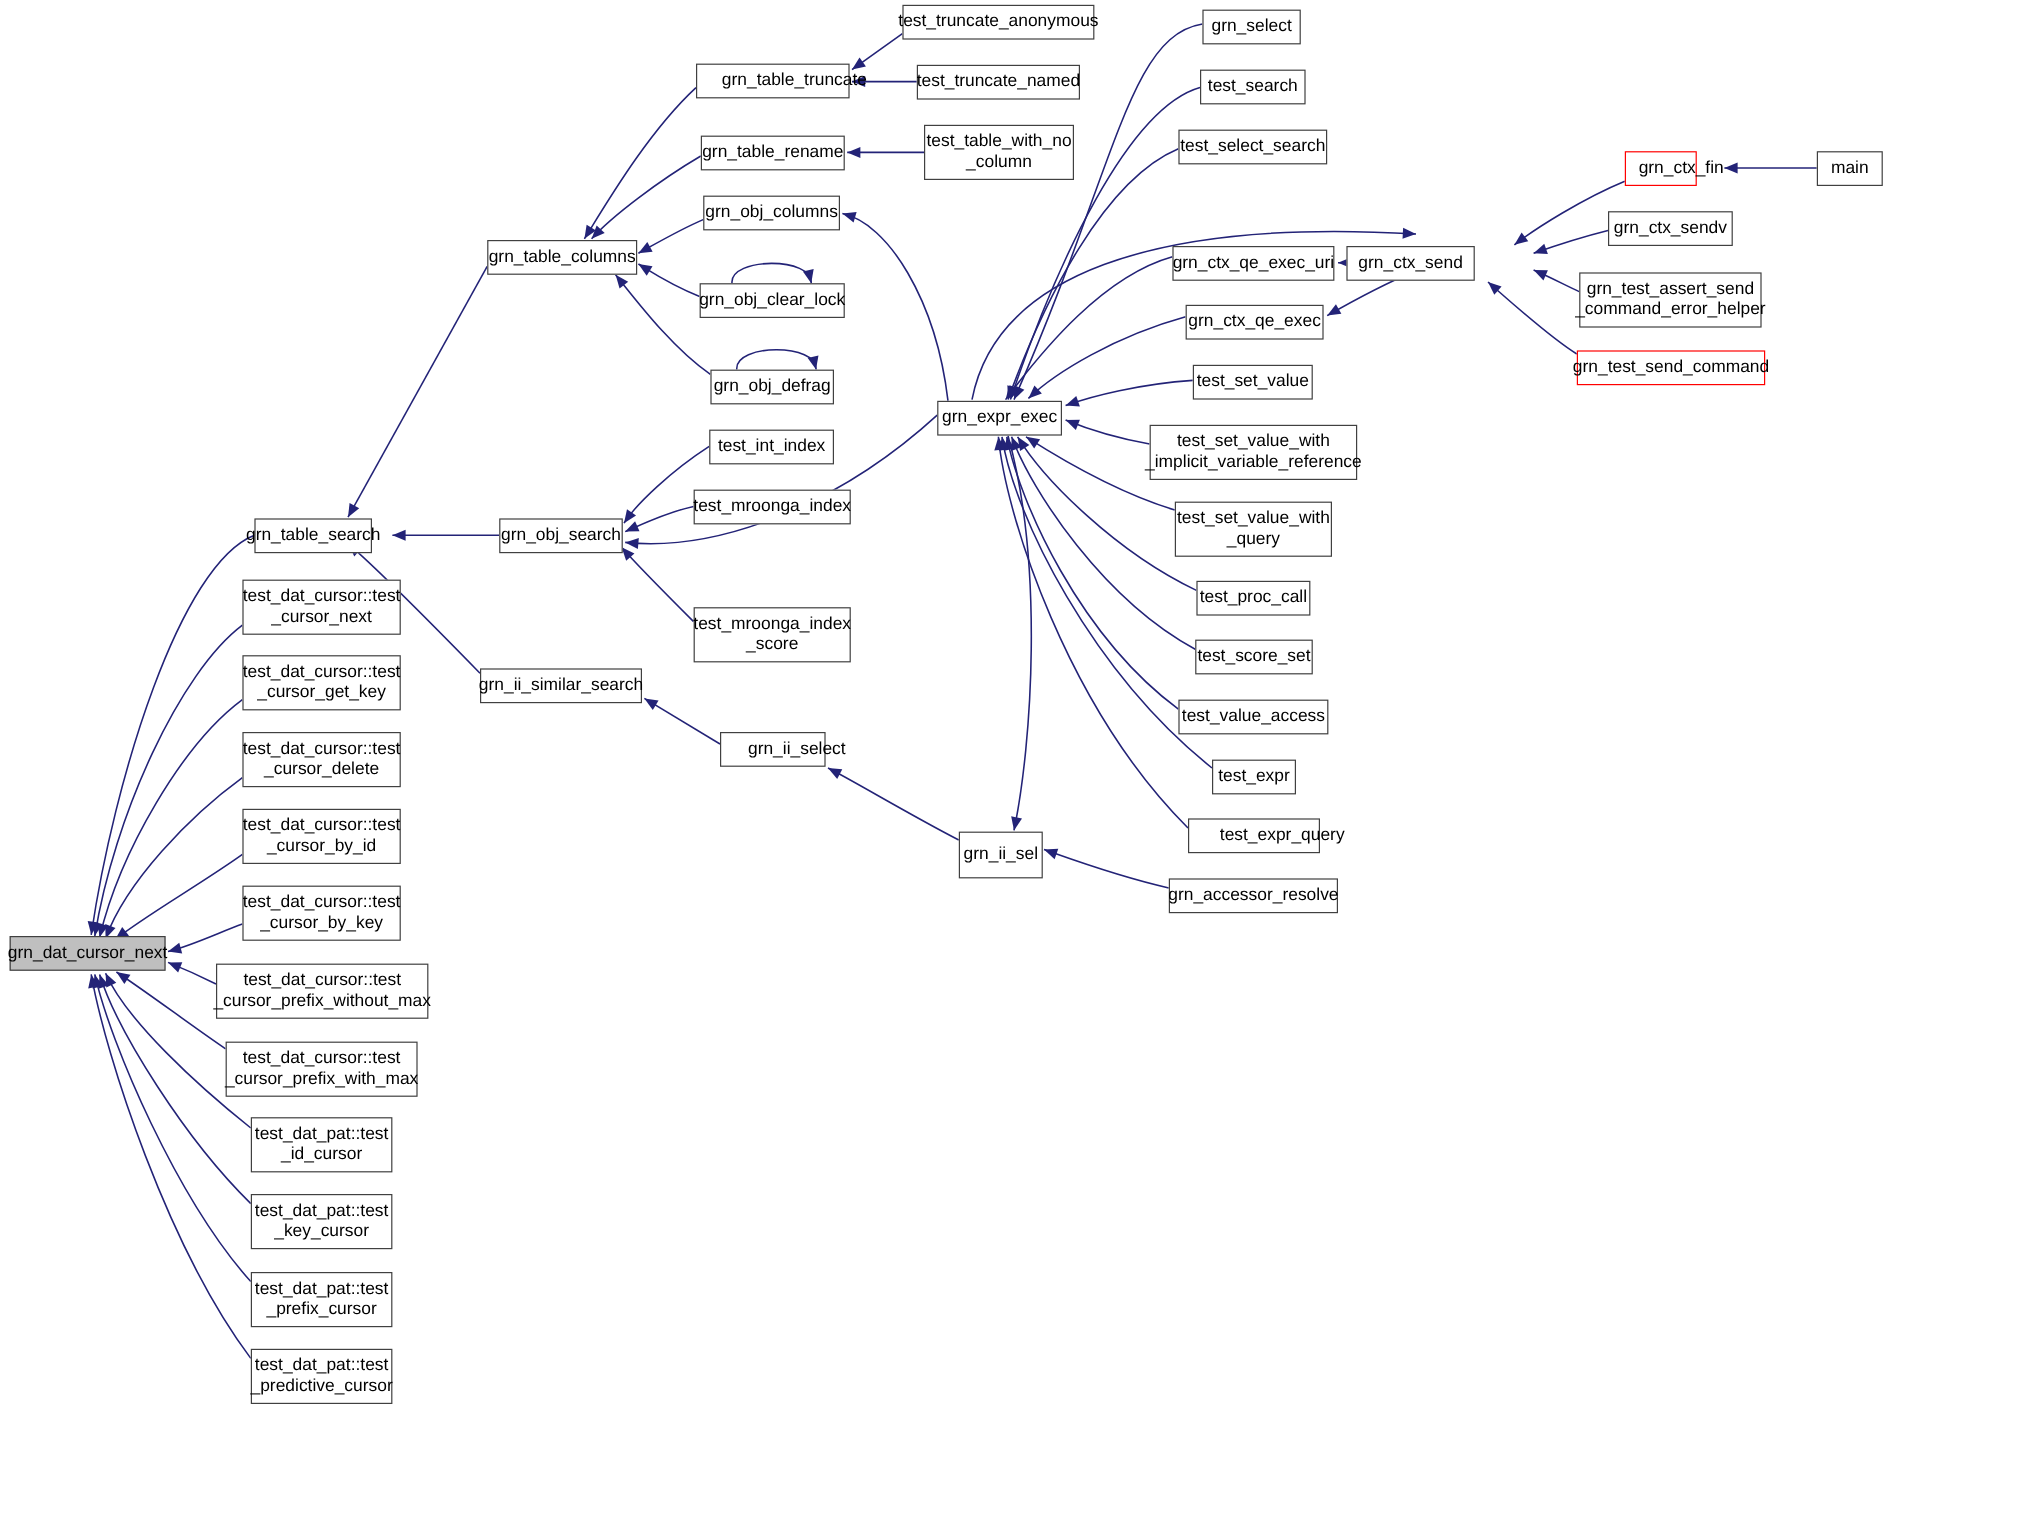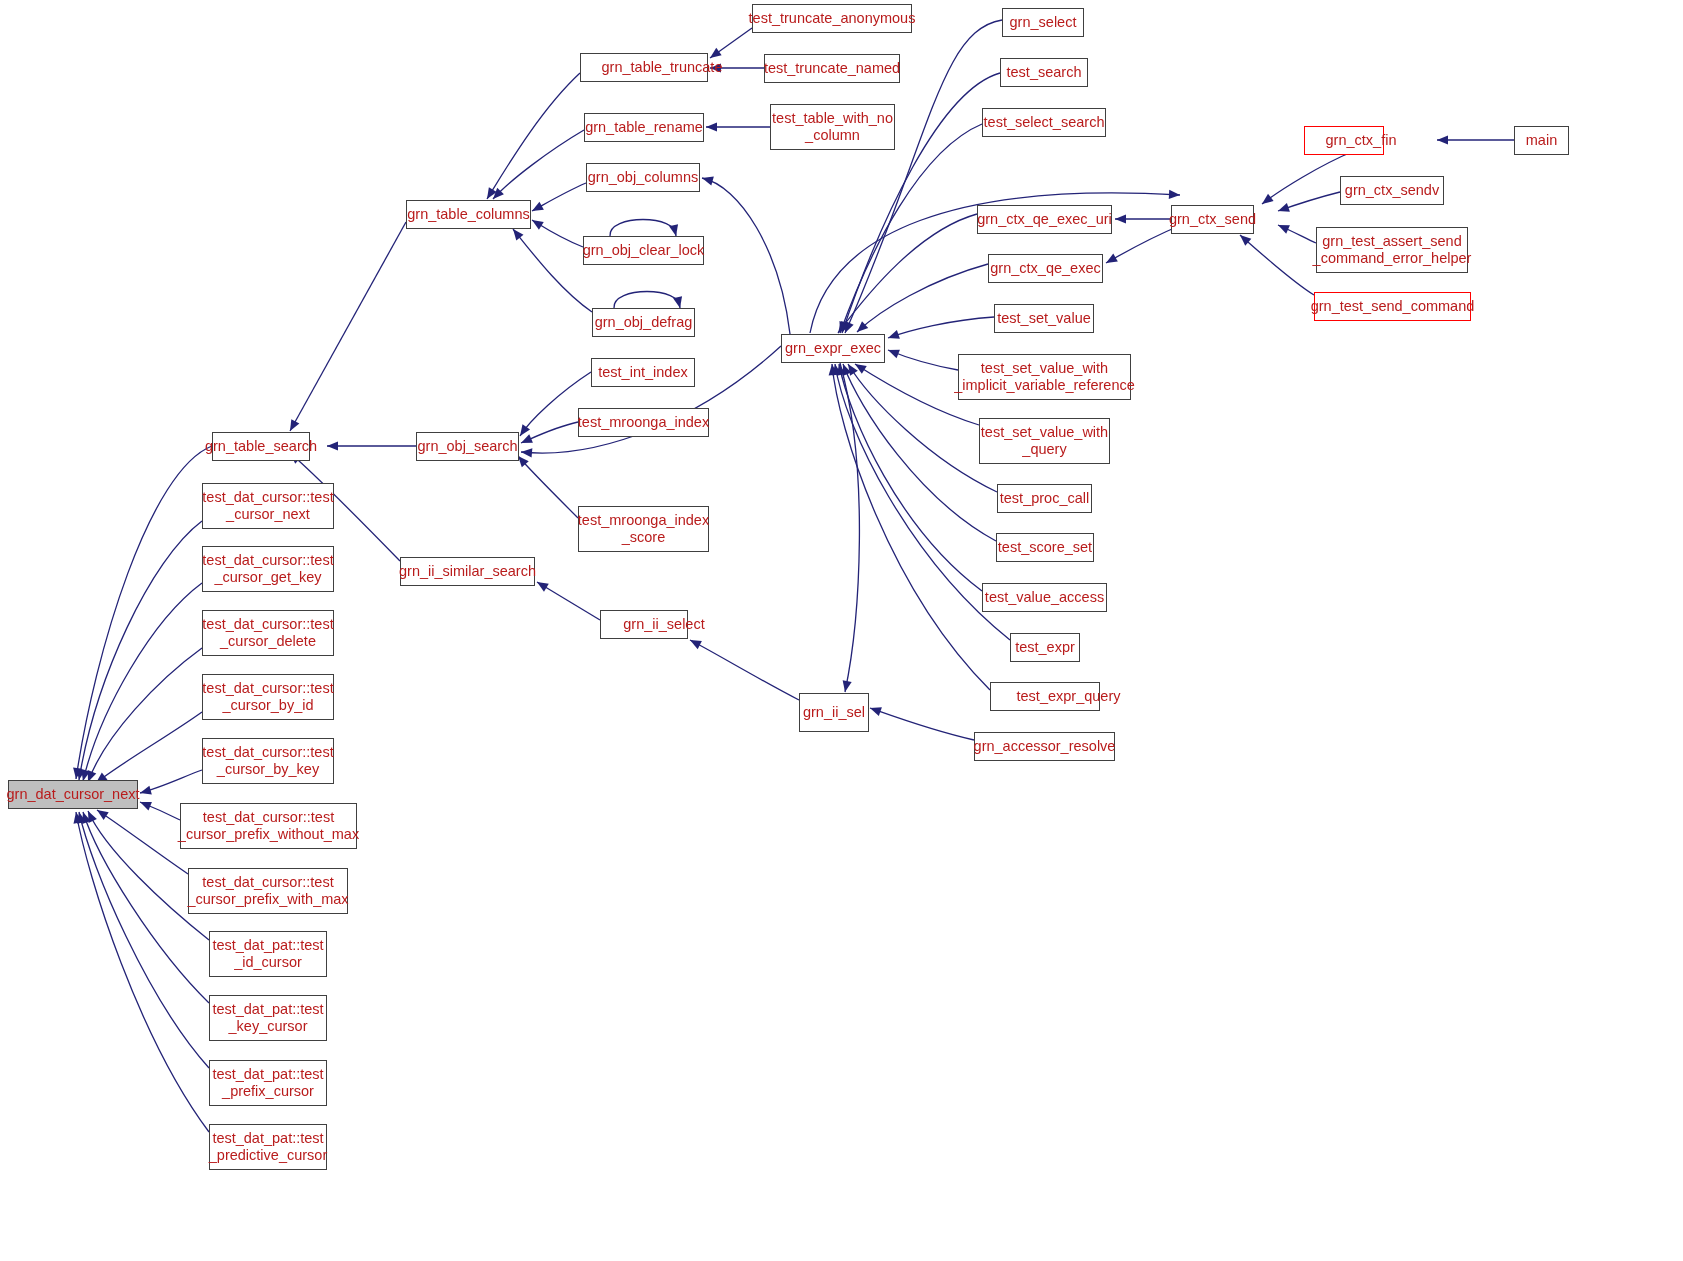--- a/index.html
+++ b/index.html
@@ -1,21 +1,21 @@
 <!DOCTYPE html>
 <html><head>
 <meta charset="utf-8">
 <style>
   html,body{margin:0;padding:0;background:#ffffff;}
   body{font-family:"Liberation Sans","DejaVu Sans",sans-serif;}
   #canvas{position:relative;width:1683px;height:1261px;background:#fff;overflow:hidden;}
   svg#edges{position:absolute;left:0;top:0;width:1683px;height:1261px;}
   .node{position:absolute;box-sizing:border-box;border:1px solid #404040;background:#ffffff;
         display:flex;align-items:center;justify-content:center;text-align:center;
-        font-size:14.5px;color:#b91c1c;line-height:1.18;letter-spacing:0;}
+        font-size:14.5px;color:#000000;line-height:1.18;letter-spacing:0;}
   .node.root{background:#bfbfbf;border-color:#404040;}
   .node.warn{border:1.6px solid #ff0000;}
   .node .lbl{display:block;padding:0 4px;white-space:pre-line;}
   .edge{fill:none;stroke:#232377;stroke-width:1.3;}
   .arrow{fill:#232377;stroke:none;}
 </style>
 </head>
 <body>
 
 <div id="canvas">
@@ -272,24 +272,24 @@
       </div>
       <div class="node" style="left: 982px; top: 583px; width: 125px; height: 29px;">
         <span class="lbl">test_value_access</span>
       </div>
       <div class="node" style="left: 1010px; top: 633px; width: 70px; height: 29px;">
         <span class="lbl">test_expr</span>
       </div>
       <div class="node" style="left: 990px; top: 682px; width: 110px; height: 29px; padding-left: 47px;">
         <span class="lbl">test_expr_query</span>
       </div>
-      <div class="node" style="left: 1171px; top: 205px; width: 83px; height: 29px;">
+      <div class="node" style="left: 1122px; top: 205px; width: 107px; height: 29px;">
         <span class="lbl">grn_ctx_send</span>
       </div>
-      <div class="node warn" style="left: 1304px; top: 126px; width: 80px; height: 29px; padding-left: 34px;">
+      <div class="node warn" style="left: 1354px; top: 126px; width: 60px; height: 29px; padding-left: 34px;">
         <span class="lbl">grn_ctx_fin</span>
       </div>
       <div class="node" style="left: 1514px; top: 126px; width: 55px; height: 29px;">
         <span class="lbl">main</span>
       </div>
       <div class="node" style="left: 1340px; top: 176px; width: 104px; height: 29px;">
         <span class="lbl">grn_ctx_sendv</span>
       </div>
       <div class="node" style="left: 1316px; top: 227px; width: 152px; height: 46px;">
         <span class="lbl">grn_test_assert_send

